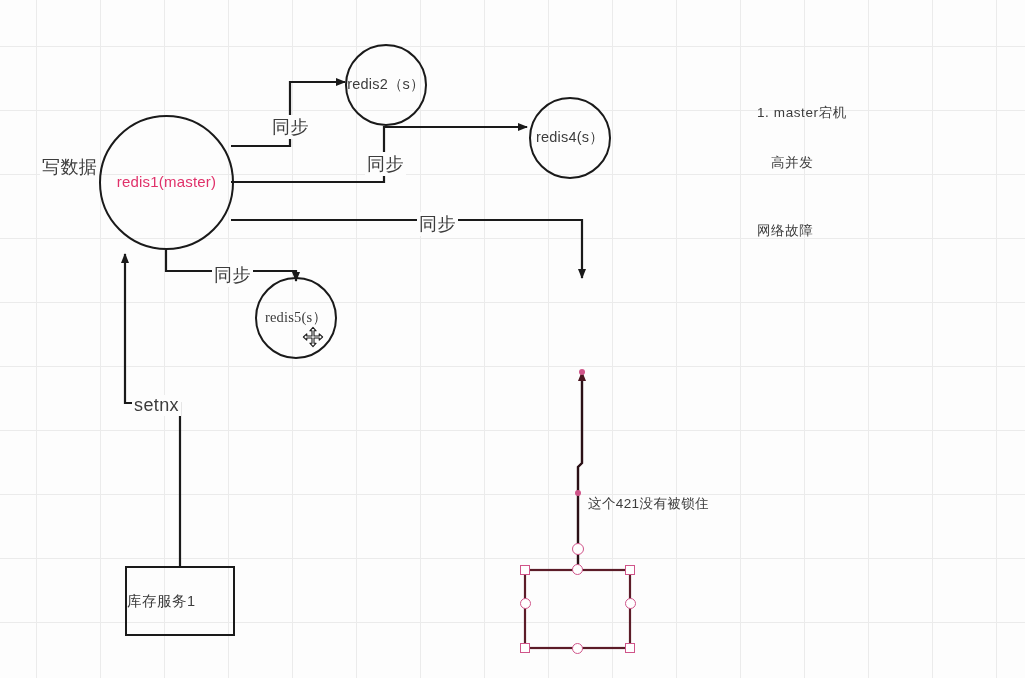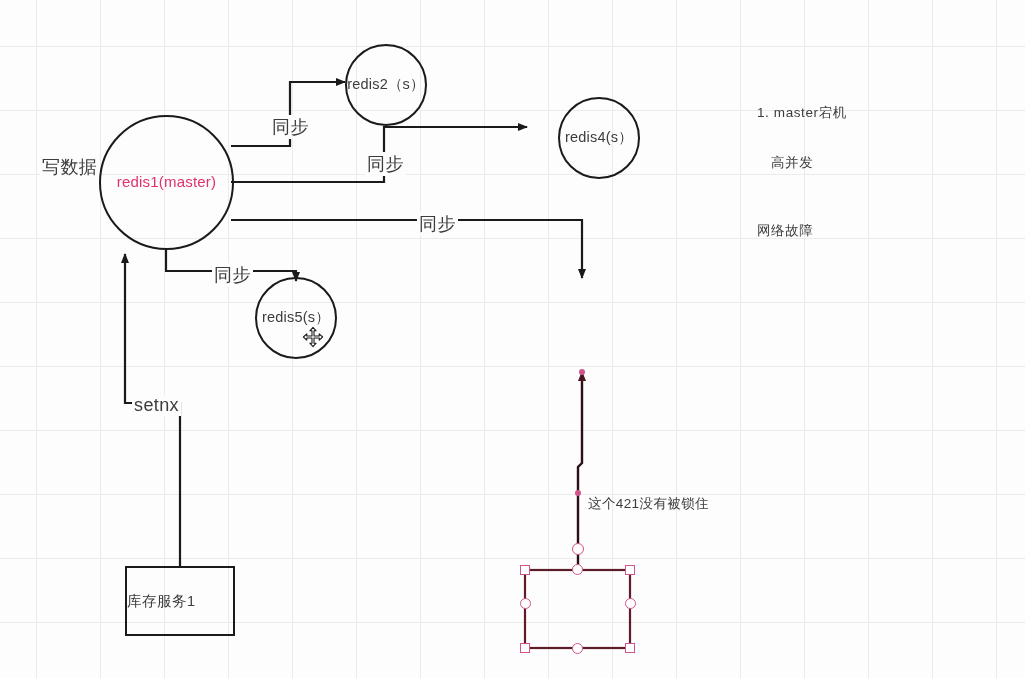--- a/index.html
+++ b/index.html
@@ -152,26 +152,26 @@
   </svg>
 
   <div class="node-circle master" style="left:99px; top:115px; width:135px; height:135px;">
     <span class="lbl">redis1(master)</span>
   </div>
 
   <div class="node-circle" style="left:345px; top:44px; width:82px; height:82px;">
     <span class="lbl">redis2（s）</span>
   </div>
 
-  <div class="node-circle" style="left:558px; top:97px; width:82px; height:82px;">
+  <div class="node-circle" style="left:529px; top:97px; width:82px; height:82px;">
     <span class="lbl">redis4(s）</span>
   </div>
 
 
-  <div class="node-circle" style="left:255px; top:277px; width:82px; height:82px;">
+  <div class="node-circle" style="left:255px; top:277px; width:82px; height:82px;font-family:Liberation Serif, serif;">
     <span class="lbl">redis5(s）</span>
   </div>
 
   <div class="node-box" style="left:125px; top:566px; width:110px; height:70px;">
     <span>库存服务1</span>
   </div>
 
 
   <div class="edge-label" style="left:270px; top:115px;">同步</div>
 

